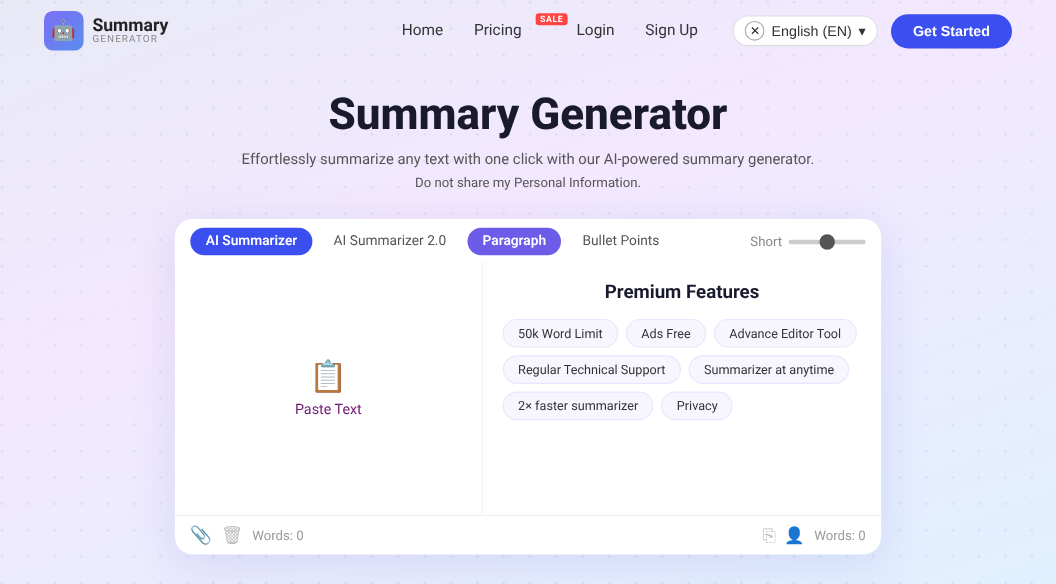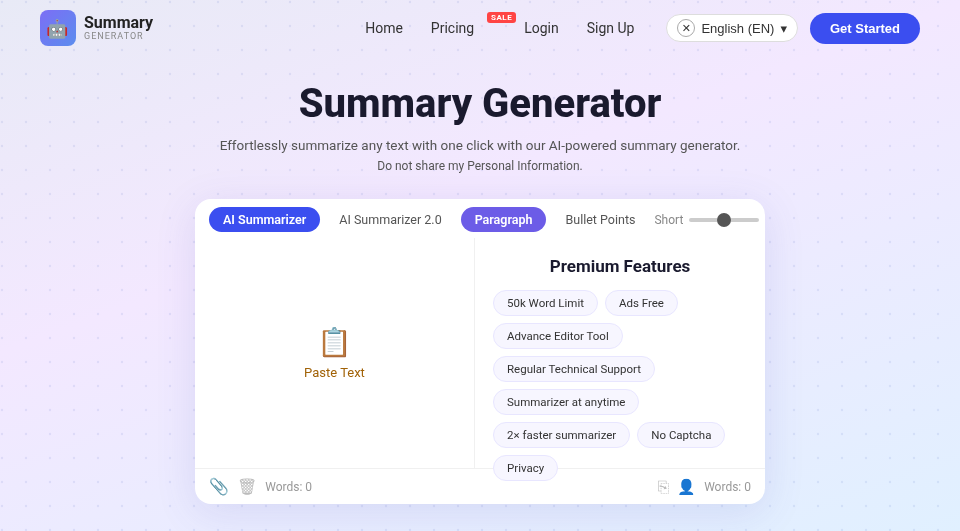--- a/index.html
+++ b/index.html
@@ -134,21 +134,21 @@
     .hero-privacy {
       font-size: 12px;
       color: #555;
     }
 
     
     .tool-container {
       background: white;
       border-radius: 16px;
       margin: 10px auto;
-      width: 570px;
+      width: 642px;
       box-shadow: 0 8px 40px rgba(80,80,180,0.13);
       overflow: hidden;
       position: relative;
     }
     .tab {
       padding: 5px 14px;
       border-radius: 20px;
       font-size: 12.5px;
       cursor: pointer;
       white-space: nowrap;
@@ -214,21 +214,21 @@
       gap: 6px;
       color: #bbb;
       cursor: pointer;
     }
     .paste-icon {
       font-size: 28px;
       color: #ccc;
     }
     .paste-label {
       font-size: 13px;
-      color: #a16207;
+      color: #701a75;
     }
 
     
     .right-panel {
       flex: 1;
       padding: 18px 18px 12px;
       display: flex;
       flex-direction: column;
       align-items: center;
     }
@@ -416,21 +416,20 @@
       <div class="right-panel">
         <div class="premium-title">Premium Features</div>
 
         <div class="feature-tags">
           <span class="feature-tag">50k Word Limit</span>
           <span class="feature-tag">Ads Free</span>
           <span class="feature-tag">Advance Editor Tool</span>
           <span class="feature-tag">Regular Technical Support</span>
           <span class="feature-tag">Summarizer at anytime</span>
           <span class="feature-tag">2× faster summarizer</span>
-          <span class="feature-tag">No Captcha</span>
           <span class="feature-tag">Privacy</span>
         </div>
 
 
       </div>
     </div>
 
     <div class="tool-footer">
       <div class="footer-left">
         <span class="footer-icon">📎</span>

